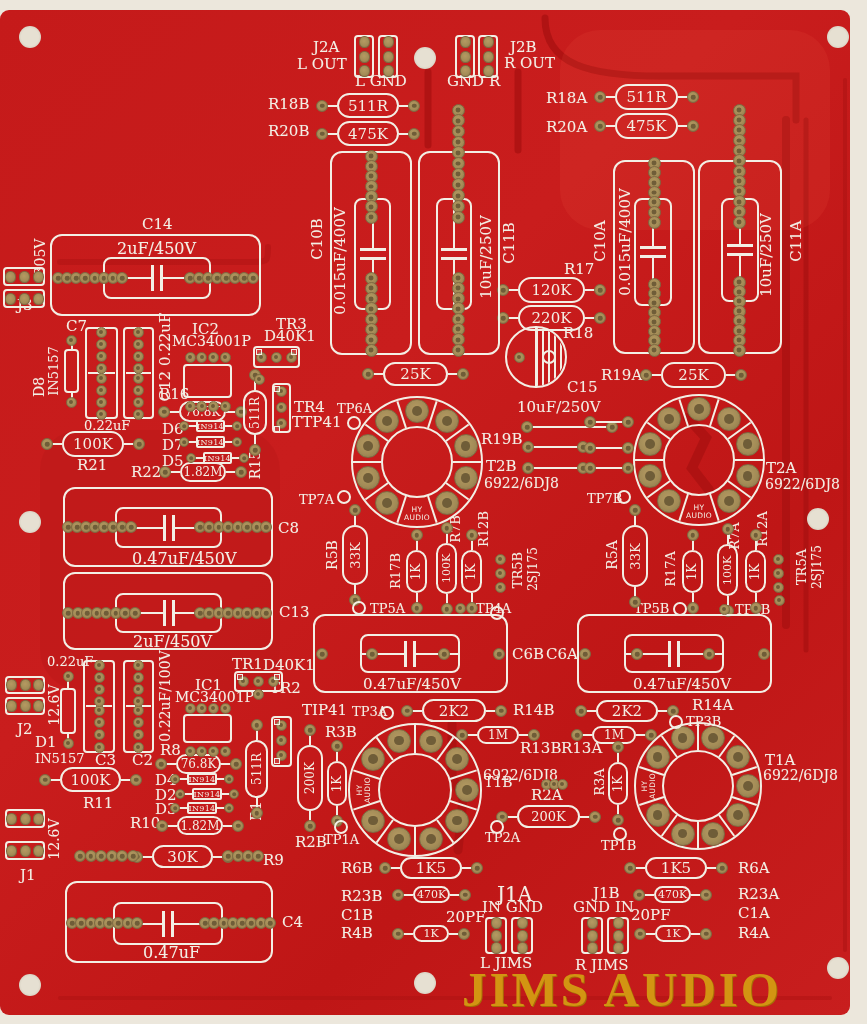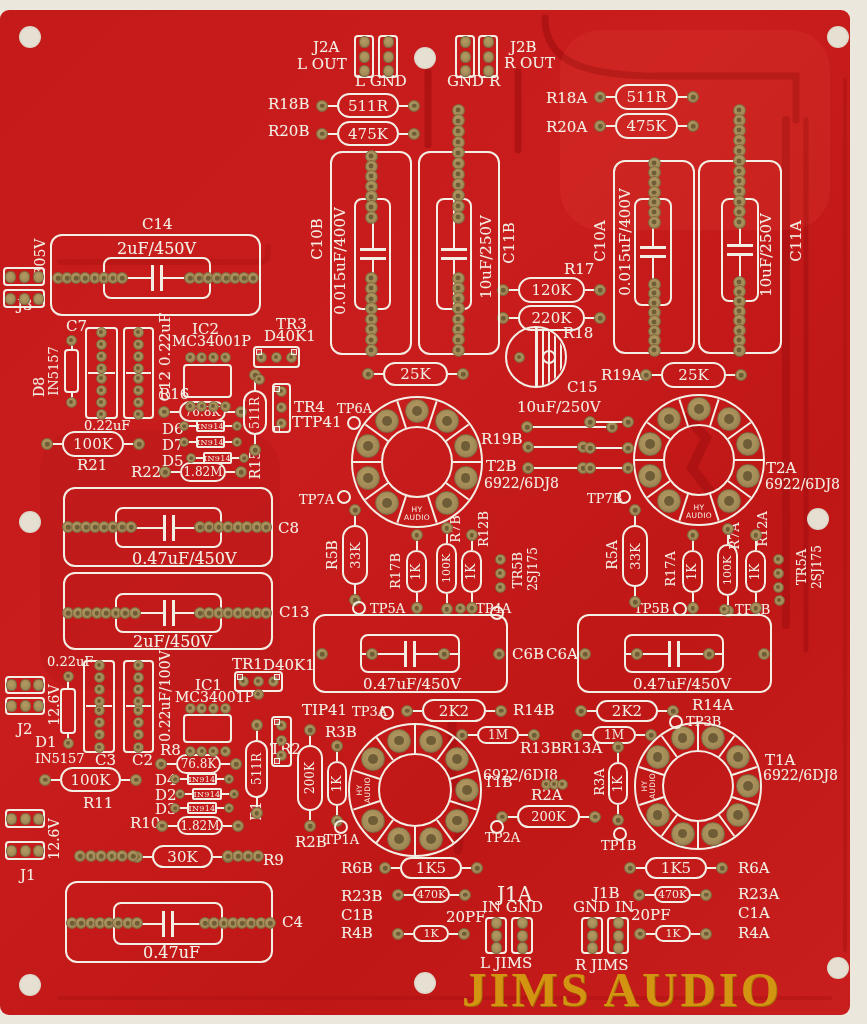--- a/index.html
+++ b/index.html
@@ -104,21 +104,21 @@
     <div class="lbl" style="font-size: 13px; left: 47px; top: 645px;">0.22uF</div>
     <div class="lbl" style="font-size: 15px; left: 232px; top: 647px;">TR1</div>
     <div class="lbl" style="font-size: 15px; left: 263px; top: 648px;">D40K1</div>
     <div class="lbl" style="font-size: 15px; left: 17px; top: 712px;">J2</div>
     <div class="lbl" style="font-size: 15px; left: 35px; top: 725px;">D1</div>
     <div class="lbl" style="font-size: 13px; left: 35px; top: 742px;">IN5157</div>
     <div class="lbl" style="font-size: 15px; left: 95px; top: 743px;">C3</div>
     <div class="lbl" style="font-size: 15px; left: 132px; top: 743px;">C2</div>
     <div class="lbl" style="font-size: 15px; left: 195px; top: 668px;">IC1</div>
     <div class="lbl" style="font-size: 14px; left: 175px; top: 680px;">MC34001P</div>
-    <div class="lbl" style="font-size: 15px; left: 270px; top: 732px;">TR2</div>
+    <div class="lbl" style="font-size: 15px; left: 270px; top: 671px;">TR2</div>
     <div class="lbl" style="font-size: 15px; left: 302px; top: 693px;">TIP41</div>
     <div class="lbl" style="font-size: 15px; left: 160px; top: 733px;">R8</div>
     <div class="lbl" style="font-size: 15px; left: 155px; top: 763px;">D4</div>
     <div class="lbl" style="font-size: 15px; left: 155px; top: 778px;">D2</div>
     <div class="lbl" style="font-size: 15px; left: 155px; top: 792px;">D3</div>
     <div class="lbl" style="font-size: 15px; left: 83px; top: 786px;">R11</div>
     <div class="lbl" style="font-size: 15px; left: 130px; top: 806px;">R10</div>
     <div class="lbl" style="font-size: 15px; left: 20px; top: 858px;">J1</div>
     <div class="lbl" style="font-size: 15px; left: 263px; top: 843px;">R9</div>
     <div class="lbl" style="font-size: 15px; left: 282px; top: 905px;">C4</div>

